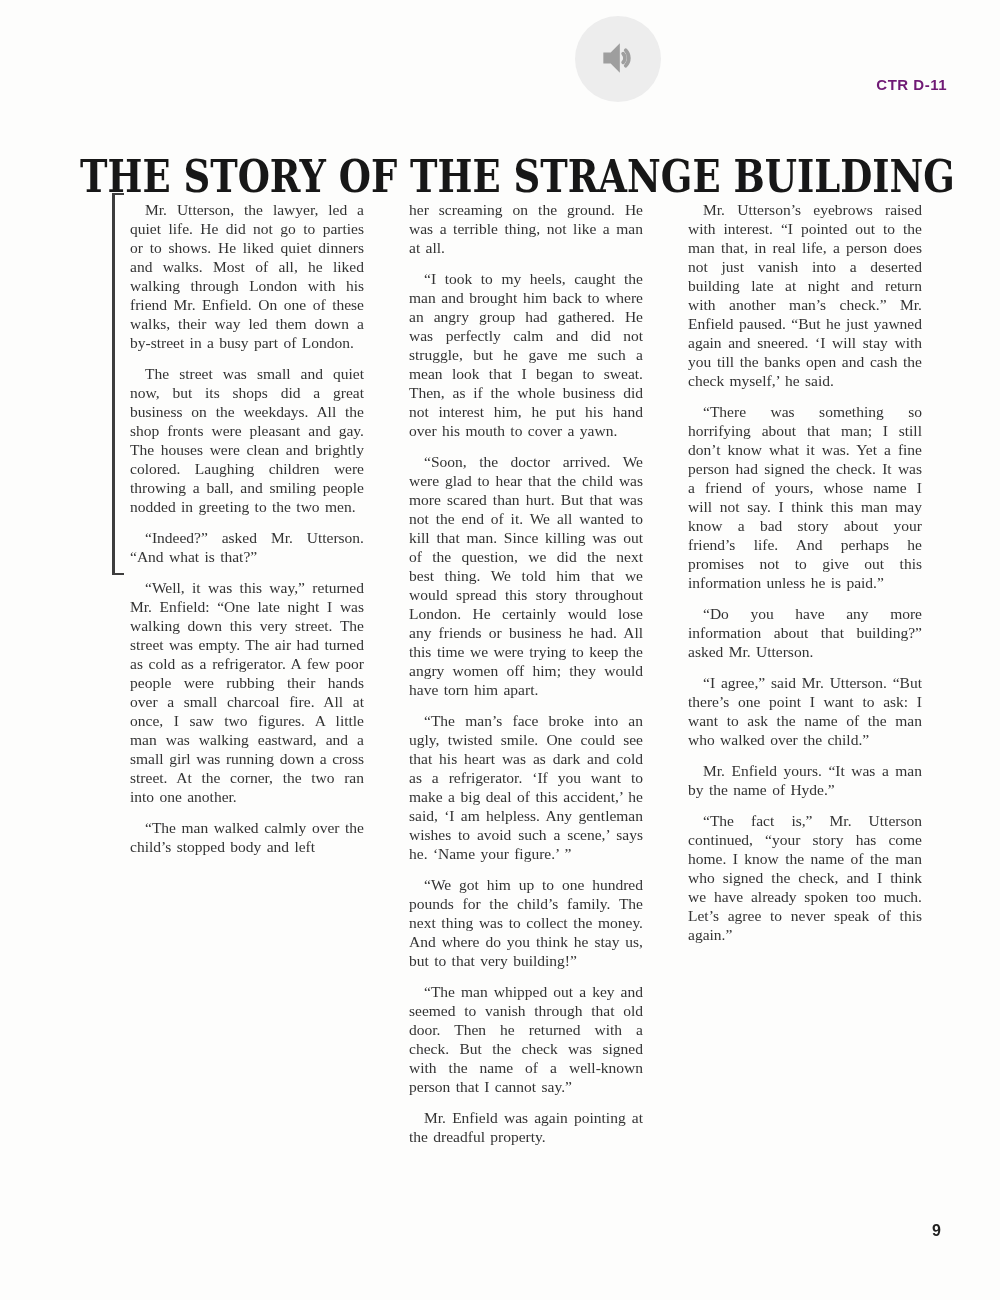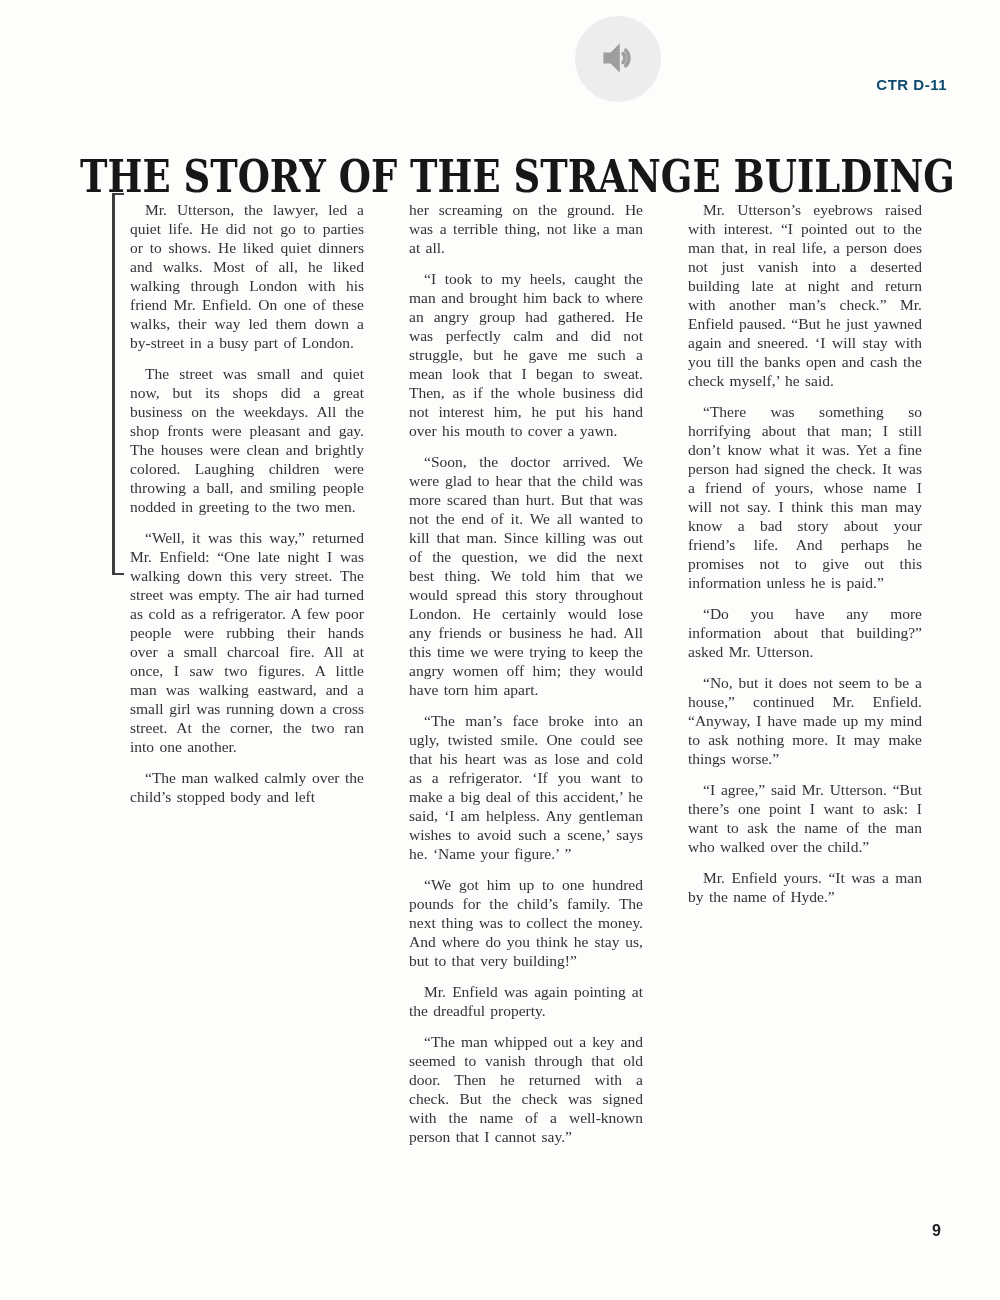--- a/index.html
+++ b/index.html
@@ -11,21 +11,21 @@
   .audio-btn{
     position:absolute;left:575px;top:16px;width:86px;height:86px;
     border-radius:50%;background:#ededed;
     display:flex;align-items:center;justify-content:center;
     cursor:pointer;border:none;
   }
   .audio-btn svg{width:44px;height:44px;}
   .doc-code{
     position:absolute;right:53px;top:76px;
     font-family:"Liberation Sans", sans-serif;
-    font-weight:bold;font-size:15px;letter-spacing:0.5px;color:#0c4a6e;
+    font-weight:bold;font-size:15px;letter-spacing:0.5px;color:#701a75;
   }
   .page-title{
     position:absolute;left:0;top:126px;width:1000px;text-align:center;
     font-family:"DejaVu Serif", serif;
     font-weight:900;font-size:44px;line-height:1;color:#171717;
     white-space:nowrap;transform:scaleX(0.84);transform-origin:center;
     letter-spacing:0px;
   }
   .margin-bracket{
     position:absolute;left:112px;top:193px;width:9px;height:378px;
@@ -65,35 +65,36 @@
 <div class="doc-code">CTR D-11</div>
 
 <h1 class="page-title">THE STORY OF THE STRANGE BUILDING</h1>
 
 <div class="margin-bracket"></div>
 
 <div class="columns">
   <div class="col">
       <p>Mr. Utterson, the lawyer, led a quiet life. He did not go to parties or to shows. He liked quiet dinners and walks. Most of all, he liked walking through London with his friend Mr. Enfield. On one of these walks, their way led them down a by-street in a busy part of London.</p>
       <p>The street was small and quiet now, but its shops did a great business on the weekdays. All the shop fronts were pleasant and gay. The houses were clean and brightly colored. Laughing children were throwing a ball, and smiling people nodded in greeting to the two men.</p>
+      <p>“Indeed?” asked Mr. Utterson. “And what is that?”</p>
       <p>“Well, it was this way,” returned Mr. Enfield: “One late night I was walking down this very street. The street was empty. The air had turned as cold as a refrigerator. A few poor people were rubbing their hands over a small charcoal fire. All at once, I saw two figures. A little man was walking eastward, and a small girl was running down a cross street. At the corner, the two ran into one another.</p>
       <p>“The man walked calmly over the child’s stopped body and left</p>
     </div>
   <div class="col">
       <p class="cont">her screaming on the ground. He was a terrible thing, not like a man at all.</p>
       <p>“I took to my heels, caught the man and brought him back to where an angry group had gathered. He was perfectly calm and did not struggle, but he gave me such a mean look that I began to sweat. Then, as if the whole business did not interest him, he put his hand over his mouth to cover a yawn.</p>
       <p>“Soon, the doctor arrived. We were glad to hear that the child was more scared than hurt. But that was not the end of it. We all wanted to kill that man. Since killing was out of the question, we did the next best thing. We told him that we would spread this story throughout London. He certainly would lose any friends or business he had. All this time we were trying to keep the angry women off him; they would have torn him apart.</p>
-      <p>“The man’s face broke into an ugly, twisted smile. One could see that his heart was as lose and cold as a refrigerator. ‘If you want to make a big deal of this accident,’ he said, ‘I am helpless. Any gentleman wishes to avoid such a scene,’ says he. ‘Name your figure.’ ”</p>
+      <p>“The man’s face broke into an ugly, twisted smile. One could see that his heart was as dark and cold as a refrigerator. ‘If you want to make a big deal of this accident,’ he said, ‘I am helpless. Any gentleman wishes to avoid such a scene,’ says he. ‘Name your figure.’ ”</p>
       <p>“We got him up to one hundred pounds for the child’s family. The next thing was to collect the money. And where do you think he stay us, but to that very building!”</p>
+      <p>“The man whipped out a key and seemed to vanish through that old door. Then he returned with a check. But the check was signed with the name of a well-known person that I cannot say.”</p>
       <p>Mr. Enfield was again pointing at the dreadful property.</p>
-      <p>“The man whipped out a key and seemed to vanish through that old door. Then he returned with a check. But the check was signed with the name of a well-known person that I cannot say.”</p>
     </div>
   <div class="col">
       <p>Mr. Utterson’s eyebrows raised with interest. “I pointed out to the man that, in real life, a person does not just vanish into a deserted building late at night and return with another man’s check.” Mr. Enfield paused. “But he just yawned again and sneered. ‘I will stay with you till the banks open and cash the check myself,’ he said.</p>
       <p>“There was something so horrifying about that man; I still don’t know what it was. Yet a fine person had signed the check. It was a friend of yours, whose name I will not say. I think this man may know a bad story about your friend’s life. And perhaps he promises not to give out this information unless he is paid.”</p>
       <p>“Do you have any more information about that building?” asked Mr. Utterson.</p>
-      <p>“No, but it does not seem to be a house,” continued Mr. Enfield. “Anyway, I have made up my mind to ask nothing more. It may make things worse.”</p>
       <p>“I agree,” said Mr. Utterson. “But there’s one point I want to ask: I want to ask the name of the man who walked over the child.”</p>
       <p>Mr. Enfield yours. “It was a man by the name of Hyde.”</p>
+      <p>“The fact is,” Mr. Utterson continued, “your story has come home. I know the name of the man who signed the check, and I think we have already spoken too much. Let’s agree to never speak of this again.”</p>
     </div>
 </div>
 
 <div class="page-number">9</div>
 
 </body></html>

